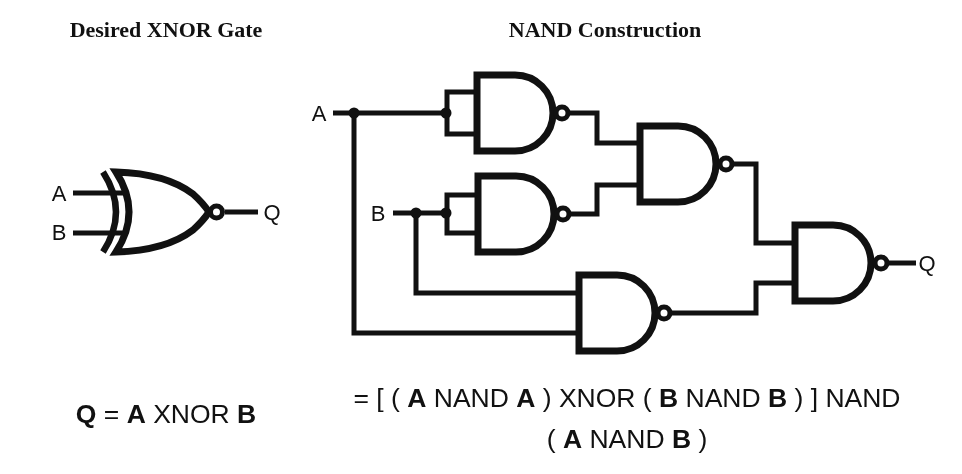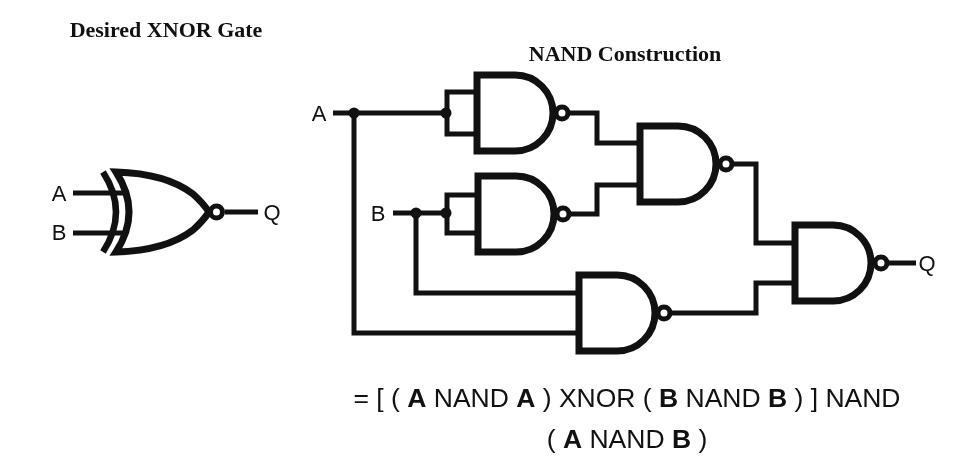--- a/index.html
+++ b/index.html
@@ -19,21 +19,21 @@
   .title {
     position: absolute;
     font-size: 22px;
     font-weight: bold;
     text-align: center;
     white-space: pre;
     color: var(--ink);
     font-family: Liberation Serif, serif;
   }
   .title.left  { left: 20px;  top: 17px; width: 292px; }
-  .title.right { left: 480px; top: 17px; width: 290px; margin-top: 24px; }
+  .title.right { left: 460px; top: 17px; width: 290px; }
   .formula {
     position: absolute;
     font-size: 26.5px;
     text-align: center;
     white-space: pre;
     color: var(--ink);
   }
   .formula.xnor  { left: 20px;  top: 399px; width: 292px; }
   .formula.nand1 { left: 287px; top: 383px; width: 680px; }
   .formula.nand2 { left: 287px; top: 424px; width: 680px; }
@@ -114,16 +114,17 @@
         <path class="gate" d="M 795 225 h 38 a 38 38 0 0 1 0 76 h -38 Z"></path>
         <circle class="bubble" cx="881" cy="263" r="6"></circle>
       </g>
 
       <text x="319" y="121" text-anchor="middle">A</text>
       <text x="378" y="221" text-anchor="middle">B</text>
       <text x="927" y="271" text-anchor="middle">Q</text>
     </g>
   </svg>
 
+  <div class="formula xnor"><span style="font-weight: bold;">Q</span><span> = </span><span style="font-weight: bold;">A</span><span> XNOR </span><span style="font-weight: bold;">B</span></div>
   <div class="formula nand1"><span>= [ ( </span><span style="font-weight: bold;">A</span><span> NAND </span><span style="font-weight: bold;">A</span><span> ) XNOR ( </span><span style="font-weight: bold;">B</span><span> NAND </span><span style="font-weight: bold;">B</span><span> ) ] NAND</span></div>
   <div class="formula nand2"><span>( </span><span style="font-weight: bold;">A</span><span> NAND </span><span style="font-weight: bold;">B</span><span> )</span></div>
 
 </div>
 
 </body></html>

